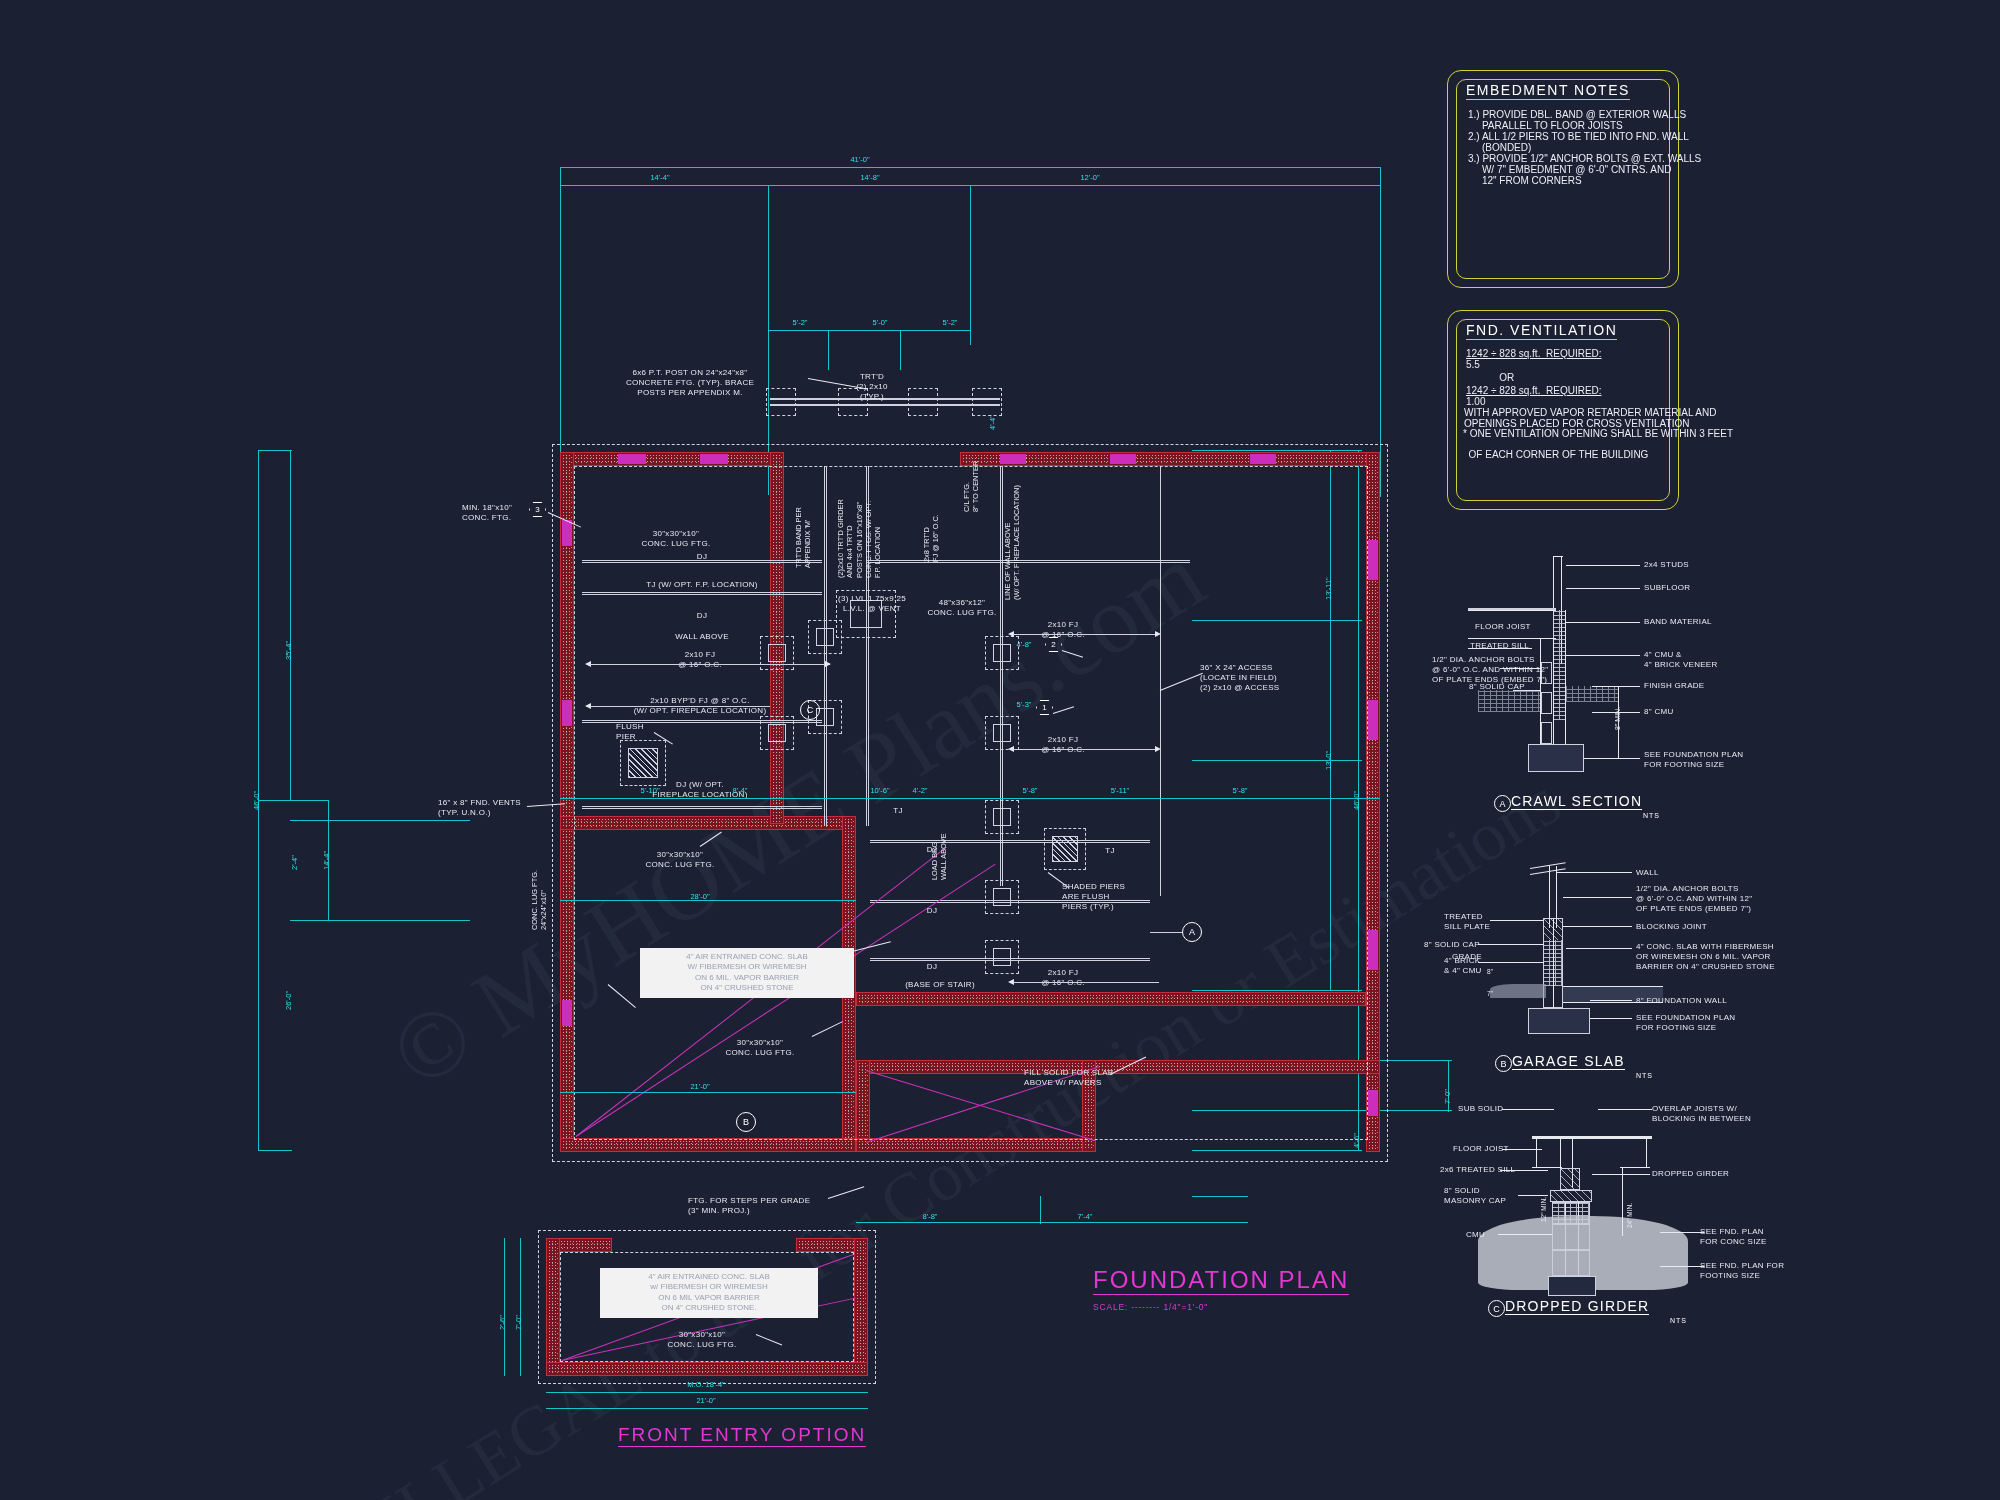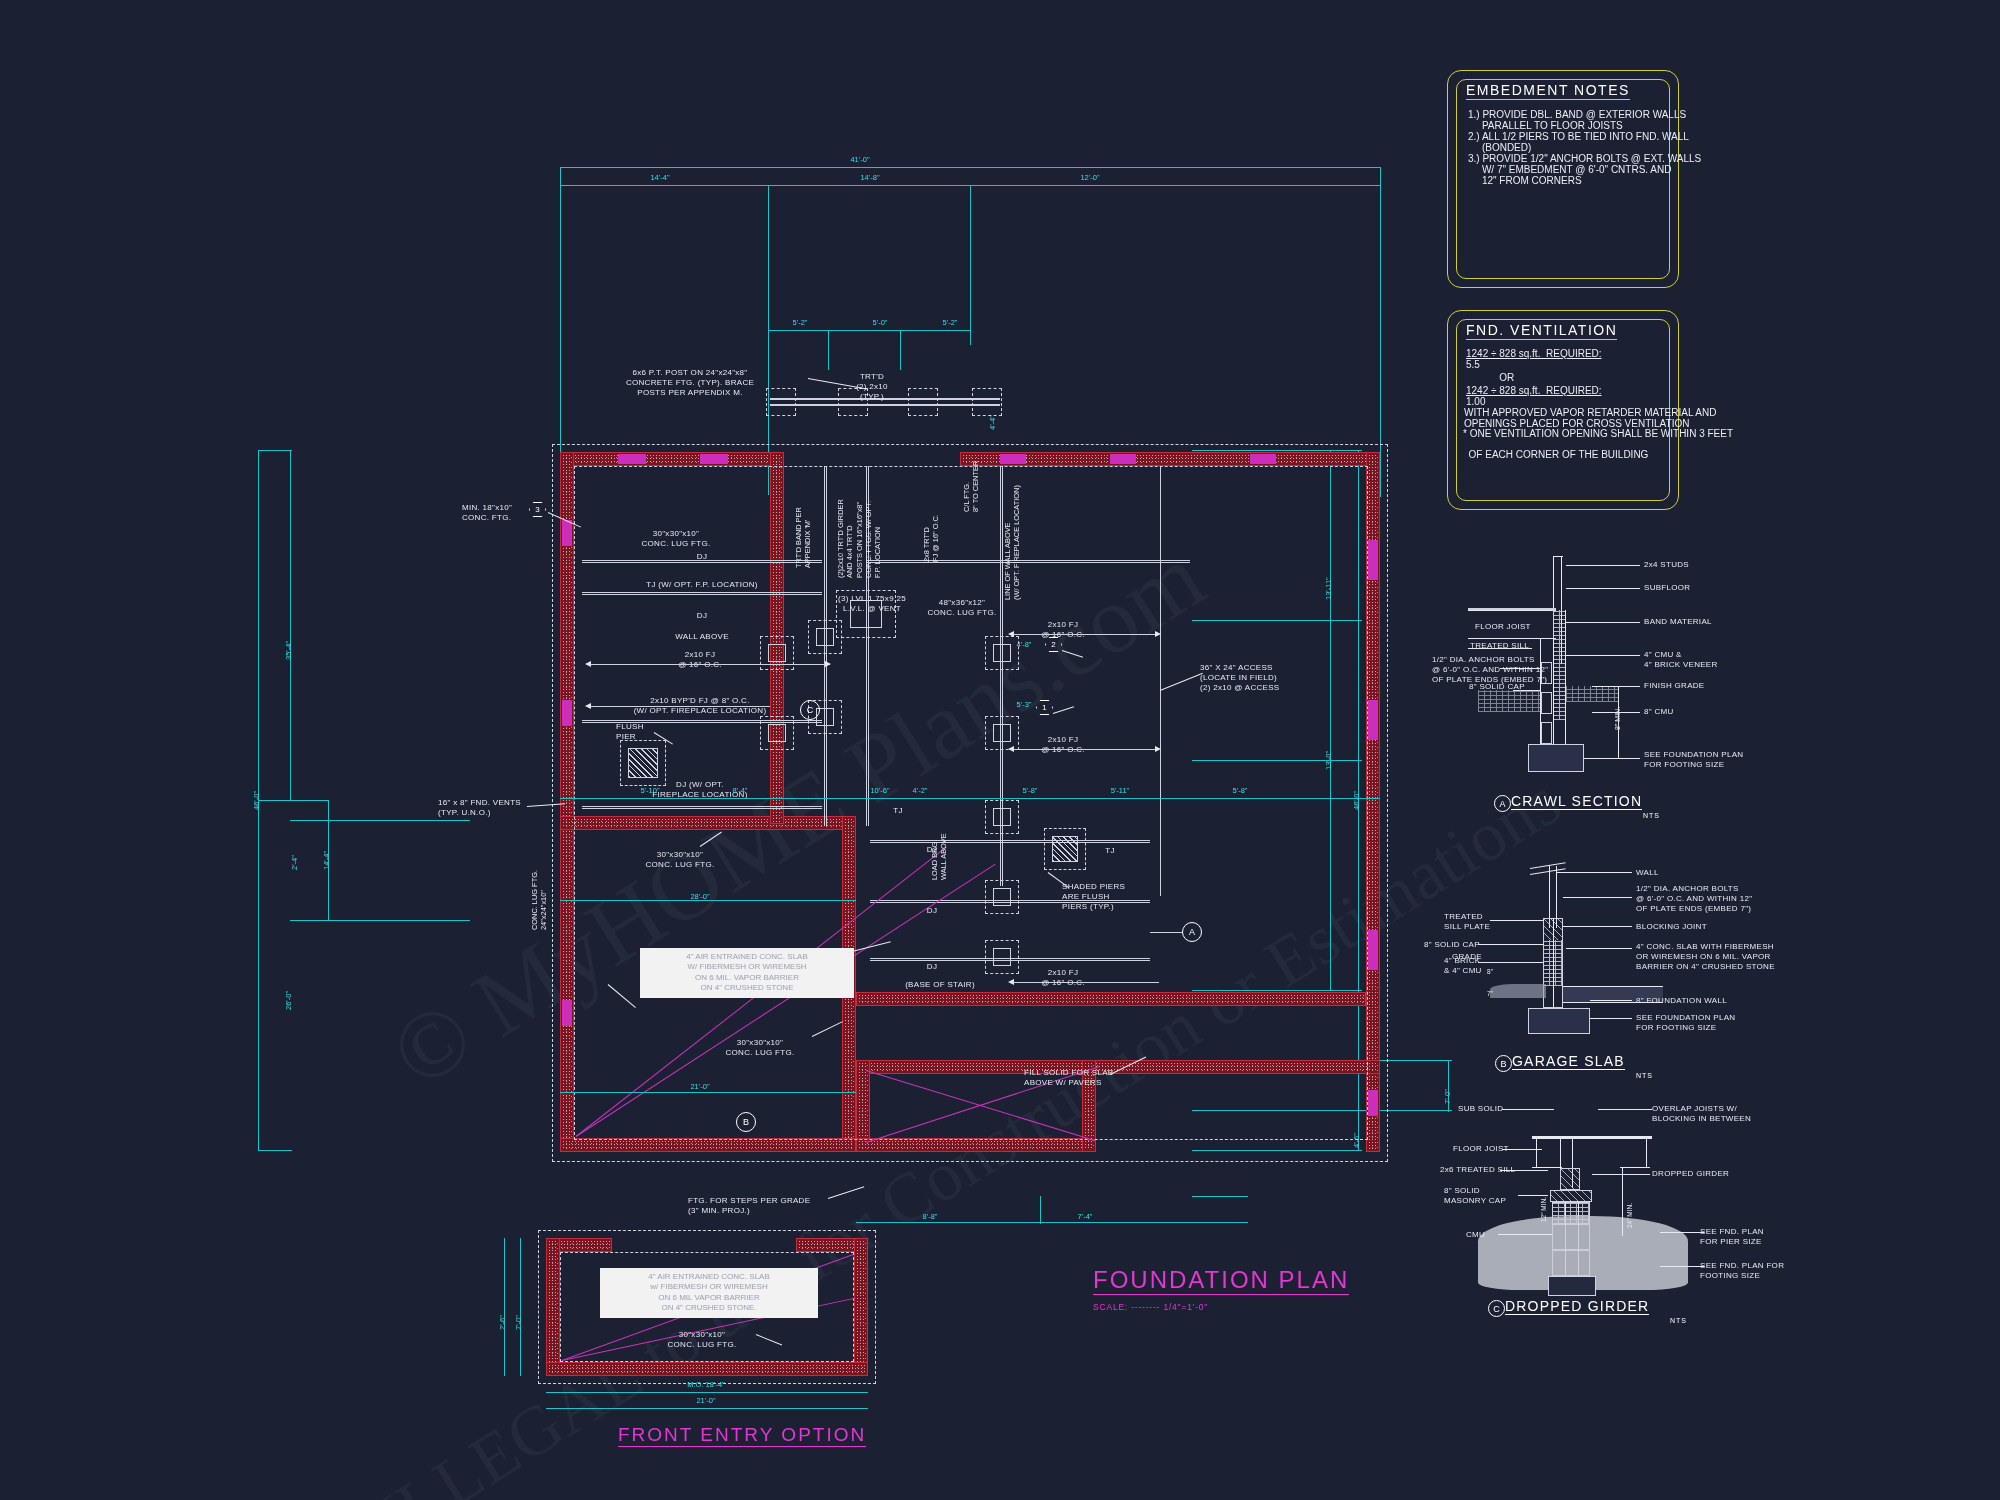--- a/index.html
+++ b/index.html
@@ -259,21 +259,21 @@
     <div class="txt" style="left:1458px;top:1104px;">SUB SOLID</div>
     <div class="txt" style="left:1453px;top:1144px;">FLOOR JOIST</div>
     <div class="txt" style="left:1440px;top:1165px;">2x6 TREATED SILL</div>
     <div class="txt" style="left:1444px;top:1186px;">8" SOLID
 MASONRY CAP</div>
     <div class="txt" style="left:1466px;top:1230px;">CMU</div>
     <div class="txt" style="left:1652px;top:1104px;">OVERLAP JOISTS W/
 BLOCKING IN BETWEEN</div>
     <div class="txt" style="left:1652px;top:1169px;">DROPPED GIRDER</div>
     <div class="txt" style="left:1700px;top:1227px;">SEE FND. PLAN
-FOR PIER SIZE</div>
+FOR CONC SIZE</div>
     <div class="txt" style="left:1700px;top:1261px;">SEE FND. PLAN FOR
 FOOTING SIZE</div>
     <div class="vtxt" style="left:1540px;top:1222px;font-size:6.5px;">12" MIN.</div>
     <div class="vtxt" style="left:1626px;top:1228px;font-size:6.5px;">24" MIN.</div>
     <div class="detline" style="left:1622px;top:1168px;width:1px;height:68px;"></div>
 
     <div class="circ" style="left:1488px;top:1300px;width:17px;height:17px;line-height:16px;">C</div>
     <div class="detTitle" style="left:1505px;top:1298px;">DROPPED GIRDER</div>
     <div class="detNTS" style="left:1670px;top:1317px;">NTS</div>
   </div>

